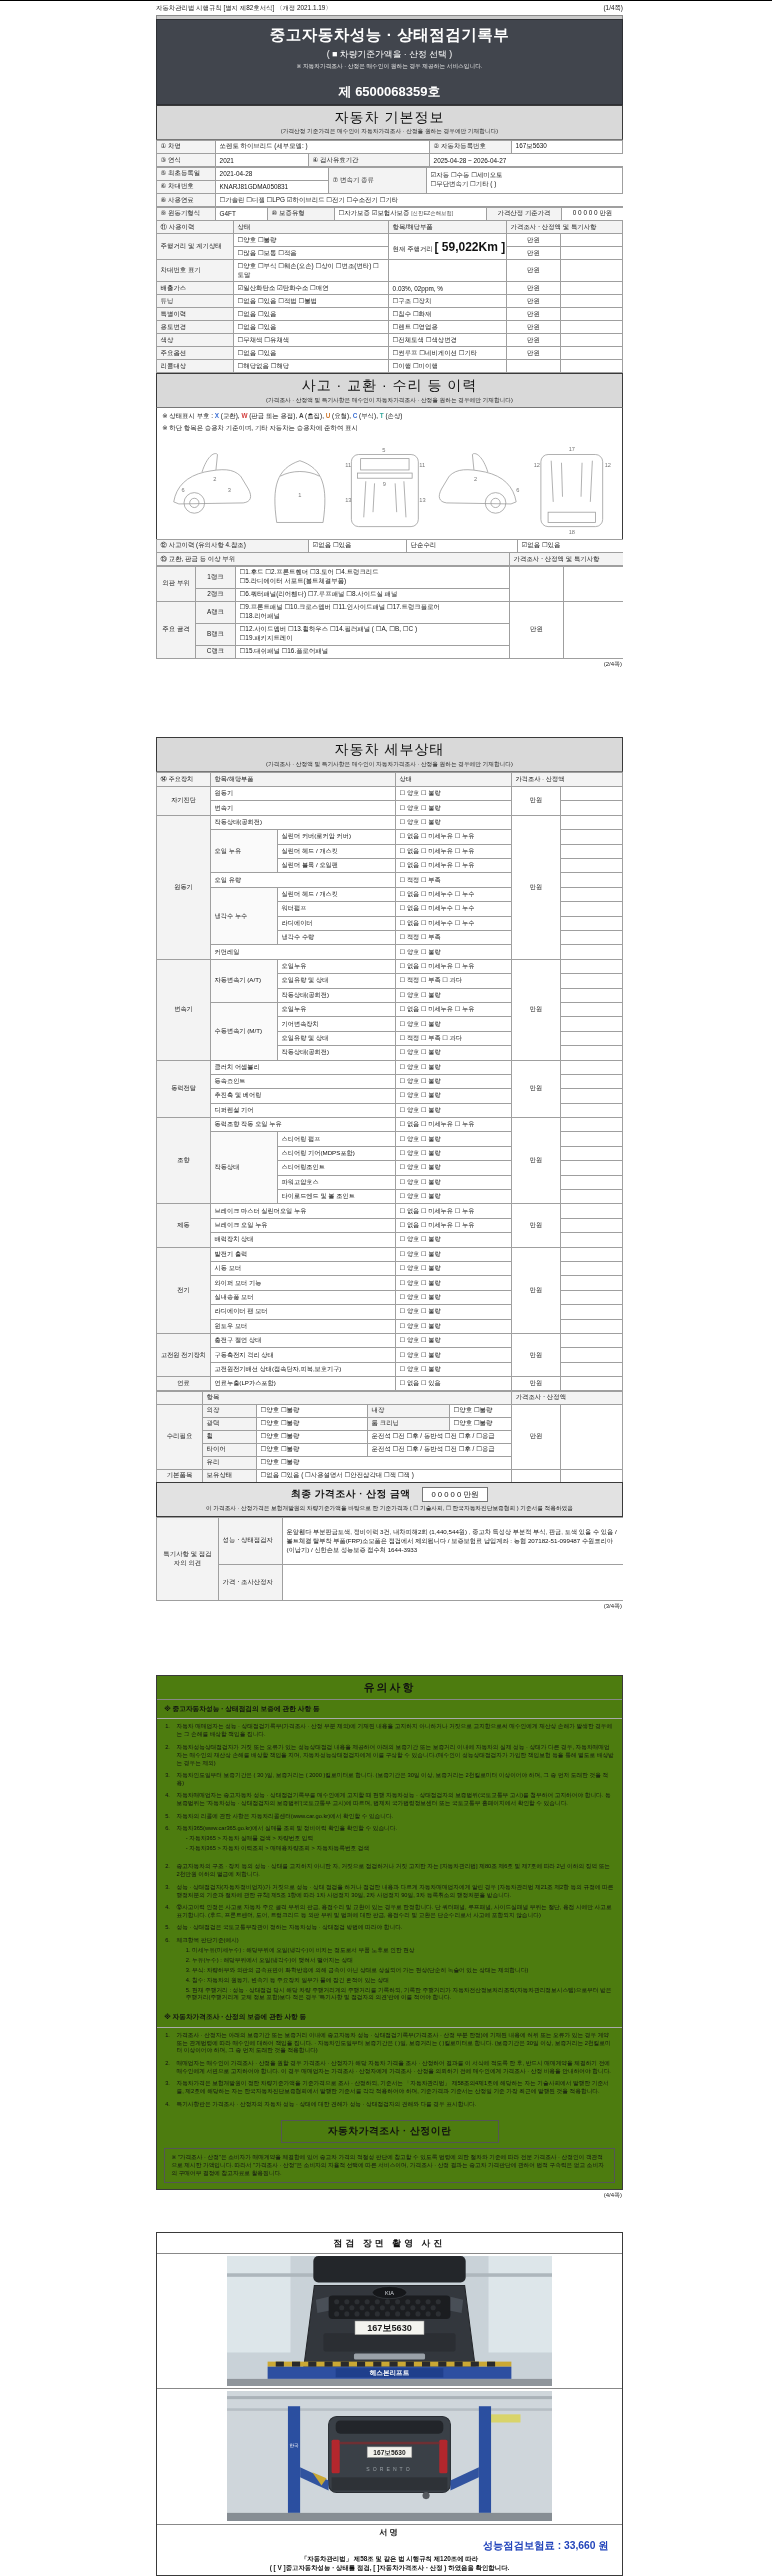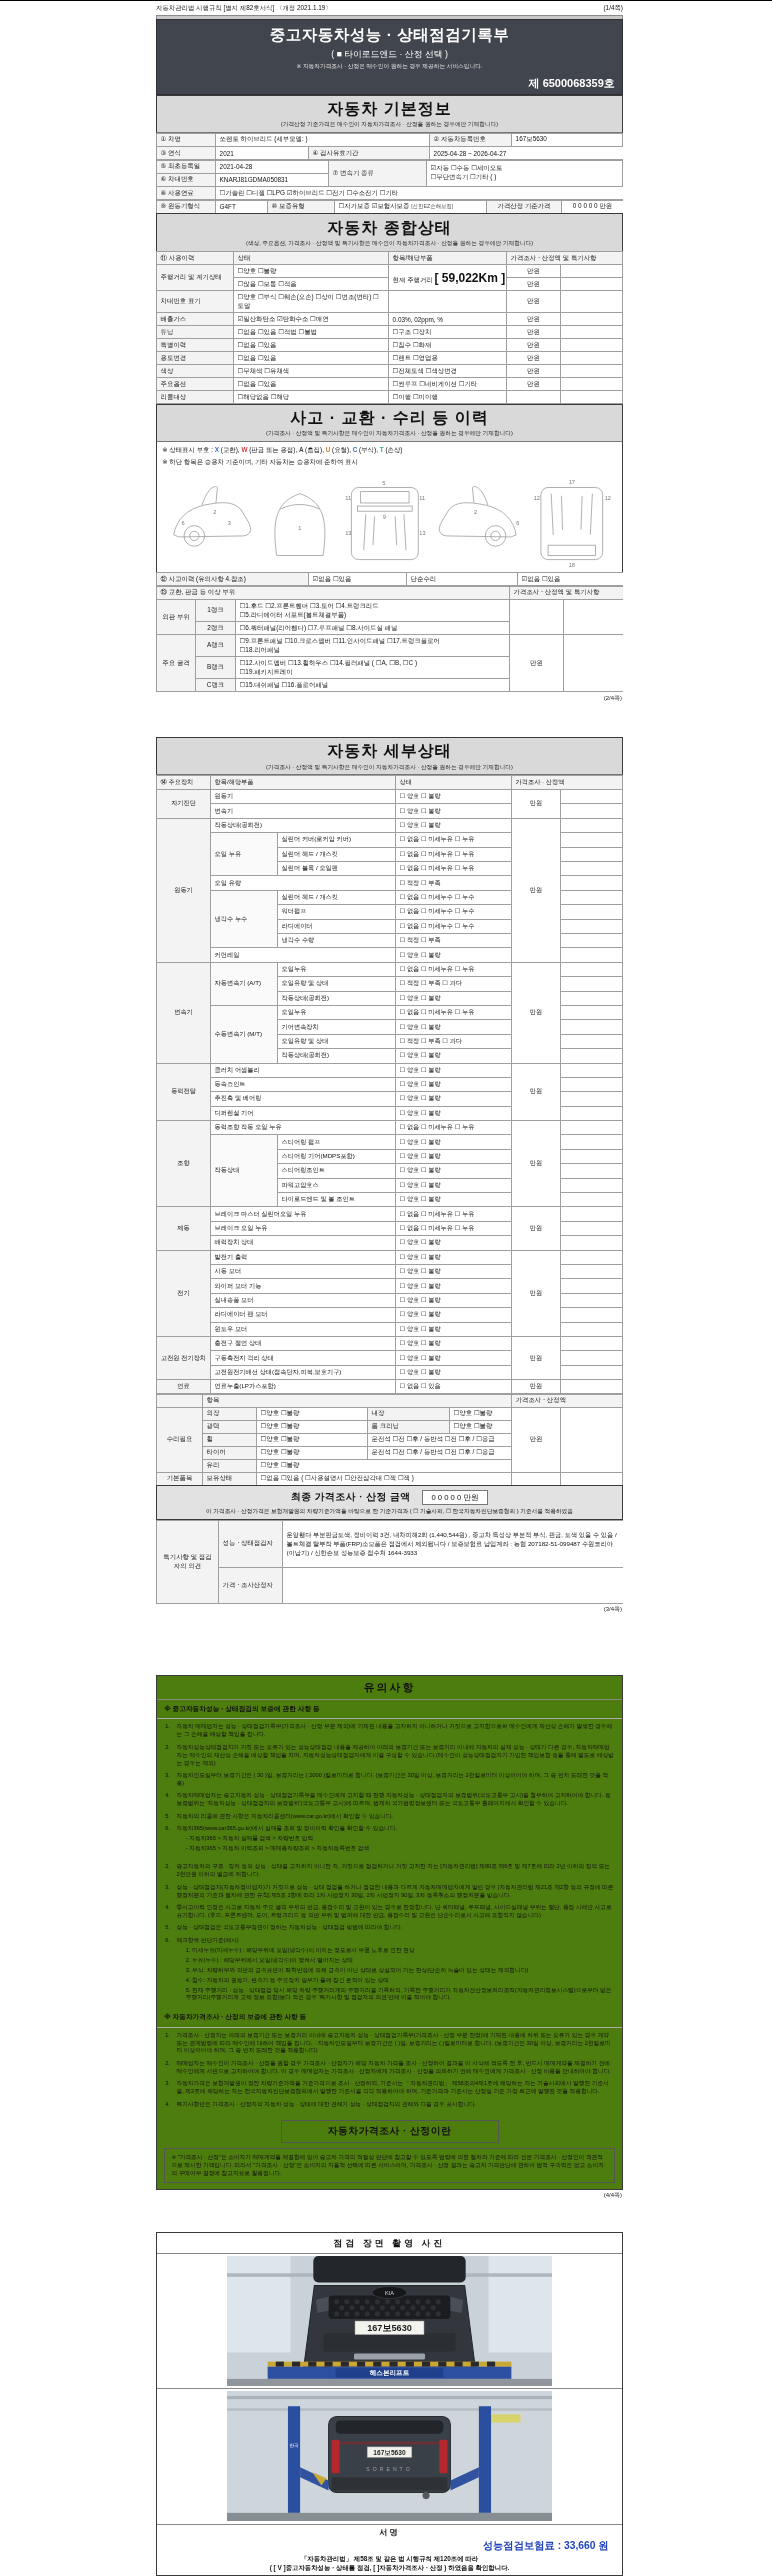--- a/index.html
+++ b/index.html
@@ -14,24 +14,24 @@
   #chunk2{top:737px;height:939px;overflow:hidden;}
   #chunk3{top:1675px;height:556px;overflow:hidden;}
   #chunk4{top:2232px;height:344px;overflow:hidden;}
 
   .topline{display:flex;justify-content:space-between;font-size:6.4px;padding:2.6px 0 2.1px 0;color:#111;}
   .graybar{height:3.1px;background:#c9c9c9;border:0.5px solid #8a8a8a;border-bottom:none;}
   .darkhead{background:#41454d;color:#fff;text-align:center;padding:5.2px 7.2px 3.1px 7.2px;border:0.5px solid #2d2f34;}
   .darkhead .t1{font-size:15.5px;font-weight:bold;letter-spacing:0.5px;}
   .darkhead .t2{font-size:8.8px;margin-top:2.6px;}
   .darkhead .t3{font-size:5.7px;margin-top:2.1px;color:#e8e8e8;}
-  .darkhead .docno{text-align:right;font-size:11px;font-weight:bold;margin-top:5px;}
+  .darkhead .docno{text-align:center;font-size:13px;font-weight:bold;margin-top:12px;}
 
   .band{background:#d9d9d9;border:1px solid #3a3a3a;border-bottom:0.5px solid #777;text-align:center;padding:3.1px 2.1px 2.6px 2.1px;}
-  .band .bt{font-size:16px;font-weight:bold;letter-spacing:1px;}
+  .band .bt{font-size:14px;font-weight:normal;letter-spacing:1px;}
   .band .bs{font-size:5.7px;margin-top:1.5px;color:#222;}
 
   table{border-collapse:collapse;width:467px;table-layout:fixed;}
   td{border:0.5px solid #9f9f9f;font-size:6.4px;padding:1.5px 3.6px;vertical-align:middle;overflow:hidden;white-space:nowrap;}
   td.wrap{white-space:normal;}
   .lbl{background:#f3f3f3;}
   .ctr{text-align:center;}
   .price{text-align:center;background:#fff;}
   .outer{border:1px solid #3a3a3a;}
 
@@ -75,21 +75,21 @@
 <div id="topline-rule"></div>
 
 <div class="col" id="chunk1">
   <div class="topline">
     <span>자동차관리법 시행규칙 [별지 제82호서식] 〈개정 2021.1.19〉</span>
     <span>(1/4쪽)</span>
   </div>
   <div class="graybar"></div>
   <div class="darkhead">
     <div class="t1">중고자동차성능 · 상태점검기록부</div>
-    <div class="t2">( ■ 타이로드엔드 · 산정 선택 )</div>
+    <div class="t2">( ■ 차량기준가액을 · 산정 선택 )</div>
     <div class="t3">※ 자동차가격조사 · 산정은 매수인이 원하는 경우 제공하는 서비스입니다.</div>
     <div class="docno">제 6500068359호</div>
   </div>
 
   <div class="band">
     <div class="bt">자동차 기본정보</div>
     <div class="bs">(가격산정 기준가격은 매수인이 자동차가격조사 · 산정을 원하는 경우에만 기재합니다)</div>
   </div>
 
   <table>
@@ -176,24 +176,20 @@
       <td>
         <span>☐자가보증  ☑보험사보증</span>
         <span class="graynote">[신한EZ손해보험]</span>
       </td>
       <td class="lbl ctr">가격산정 기준가격</td>
       <td class="ctr">0 0 0 0 0 만원</td>
     </tr>
   </tbody>
     </table>
 
-  <div class="band" style="margin-top:-0.5px">
-    <div class="bt">자동차 종합상태</div>
-    <div class="bs">(색상, 주요옵션, 가격조사 · 산정액 및 특기사항은 매수인이 자동차가격조사 · 산정을 원하는 경우에만 기재합니다)</div>
-  </div>
 
   <table style="margin-top:-0.5px">
     <colgroup>
         <col style="width:77px">
         <col style="width:155px">
         <col style="width:118px">
         <col style="width:54px">
         <col style="width:62px">
       </colgroup>
     <tbody>

